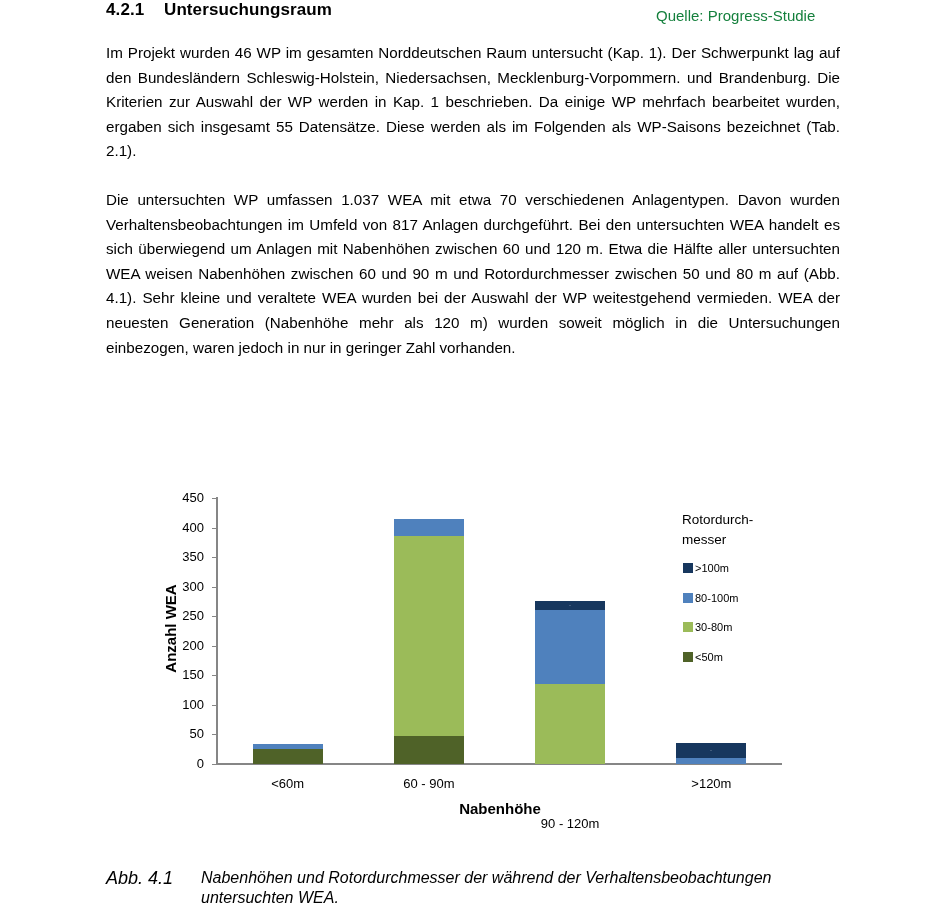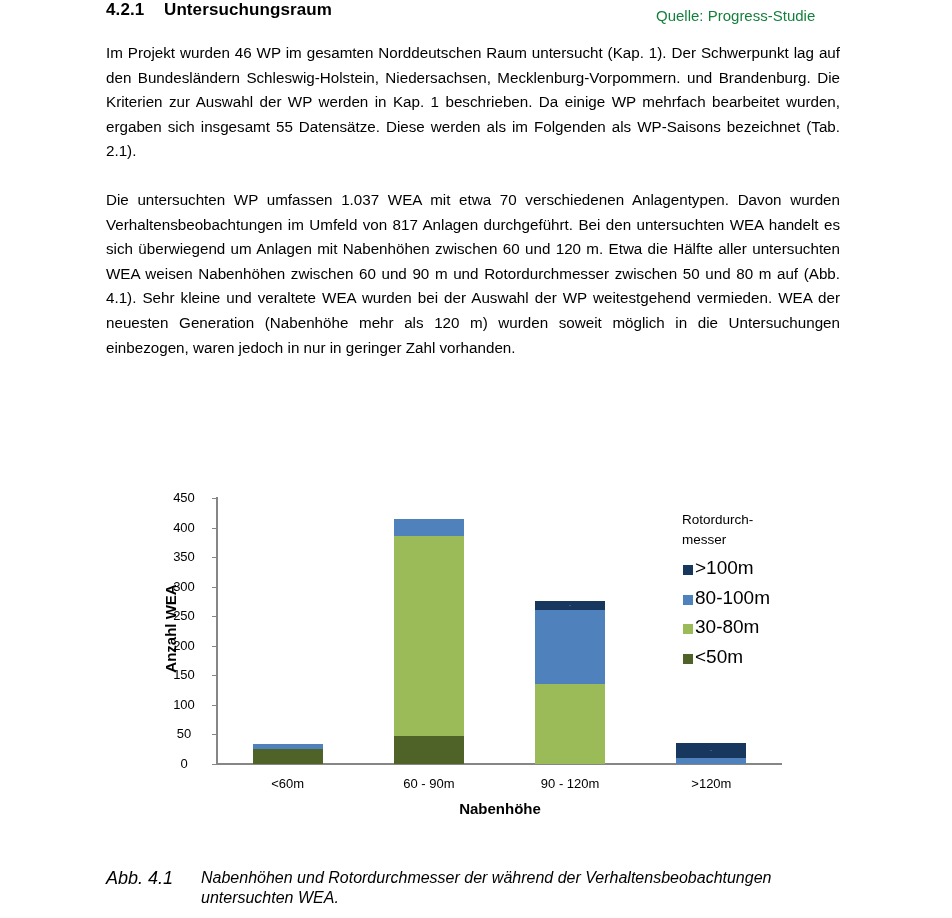--- a/index.html
+++ b/index.html
@@ -10,33 +10,33 @@
   .source { position: absolute; left: 656px; top: 7px; font-size: 15px; color: #15803d; }
   .para { position: absolute; left: 106px; width: 734px; font-size: 15.2px; line-height: 24.6px;
           text-align: justify; }
   .para p { margin: 0; }
   #para1 { top: 41px; }
   #para2 { top: 188px; }
 
   
   .chart { position: absolute; left: 0; top: 0; width: 952px; height: 918px; pointer-events: none; }
   .chart * { pointer-events: auto; }
-  .ytick-label { position: absolute; width: 40px; text-align: center; font-size: 13px; left: 164px; }
+  .ytick-label { position: absolute; width: 40px; text-align: right; font-size: 13px; left: 164px; }
   .ytick { position: absolute; left: 212px; width: 5px; height: 1px; background: #868686; }
   .y-axis { position: absolute; left: 216px; top: 497px; width: 2px; height: 268px; background: #868686; }
   .x-axis { position: absolute; left: 216px; top: 763px; width: 566px; height: 2px; background: #868686; }
   .ylabel { position: absolute; left: 120px; top: 620px; width: 100px; text-align: center;
             font-size: 15px; font-weight: bold; transform: rotate(-90deg); transform-origin: center center; }
   .xlabel { position: absolute; left: 400px; top: 800px; width: 200px; text-align: center;
             font-size: 15px; font-weight: bold; }
   .xcat { position: absolute; top: 776px; width: 120px; text-align: center; font-size: 13px; }
   .bar { position: absolute; width: 70px; }
   .seg { position: absolute; left: 0; width: 70px; }
   .legend-title { position: absolute; left: 682px; top: 510px; font-size: 13.5px; line-height: 20px; width: 100px; }
-  .legend-item { position: absolute; left: 683px; font-size: 19px; height: 16px; line-height: 16px; }
+  .legend-item { position: absolute; left: 683px; font-size: 11px; height: 16px; line-height: 16px; }
   .legend-item .sw { display: inline-block; width: 10px; height: 10px; vertical-align: -1px; margin-right: 2px; }
   .dotted { background-image: radial-gradient(rgba(255,255,255,0.18) 0.6px, transparent 0.8px); background-size: 3px 3px; }
 
   .caption-num { position: absolute; left: 106px; top: 868px; font-size: 18px; font-style: italic; }
   .caption-text { position: absolute; left: 201px; top: 868px; width: 645px; font-size: 16px; font-style: italic; line-height: 20px; }
 </style>
 </head>
 <body>
 
 <div class="heading">
@@ -92,21 +92,21 @@
         <div class="seg dotted" title="&gt;100m: 16" style="top: 600.853px; height: 9.45778px; background: radial-gradient(rgba(255, 255, 255, 0.18) 0.6px, transparent 0.8px) rgb(23, 55, 94);"></div>
       </div>
       <div class="bar" style="left: 676.375px; top: 0px;">
         <div class="seg" title="80-100m: 10" style="top: 758.089px; height: 5.91111px; background: rgb(79, 129, 189);"></div>
         <div class="seg dotted" title="&gt;100m: 25" style="top: 743.311px; height: 14.7778px; background: radial-gradient(rgba(255, 255, 255, 0.18) 0.6px, transparent 0.8px) rgb(23, 55, 94);"></div>
       </div>
     </div>
   <div id="xcats">
       <div class="xcat" style="left: 227.625px;">&lt;60m</div>
       <div class="xcat" style="left: 368.875px;">60 - 90m</div>
-      <div class="xcat" style="left: 510.125px;">90 - 120m</div>
+      <div class="xcat" style="left: 510.125px; margin-top: 40px;">90 - 120m</div>
       <div class="xcat" style="left: 651.375px;">&gt;120m</div>
     </div>
   <div class="ylabel">Anzahl WEA</div>
   <div class="xlabel">Nabenhöhe</div>
   <div class="legend-title">
     <div>Rotordurch-</div>
     <div>messer</div>
   </div>
   <div id="legend">
       <div class="legend-item" style="top: 560px;"><span class="sw" style="background: rgb(23, 55, 94);"></span><span>&gt;100m</span></div>

